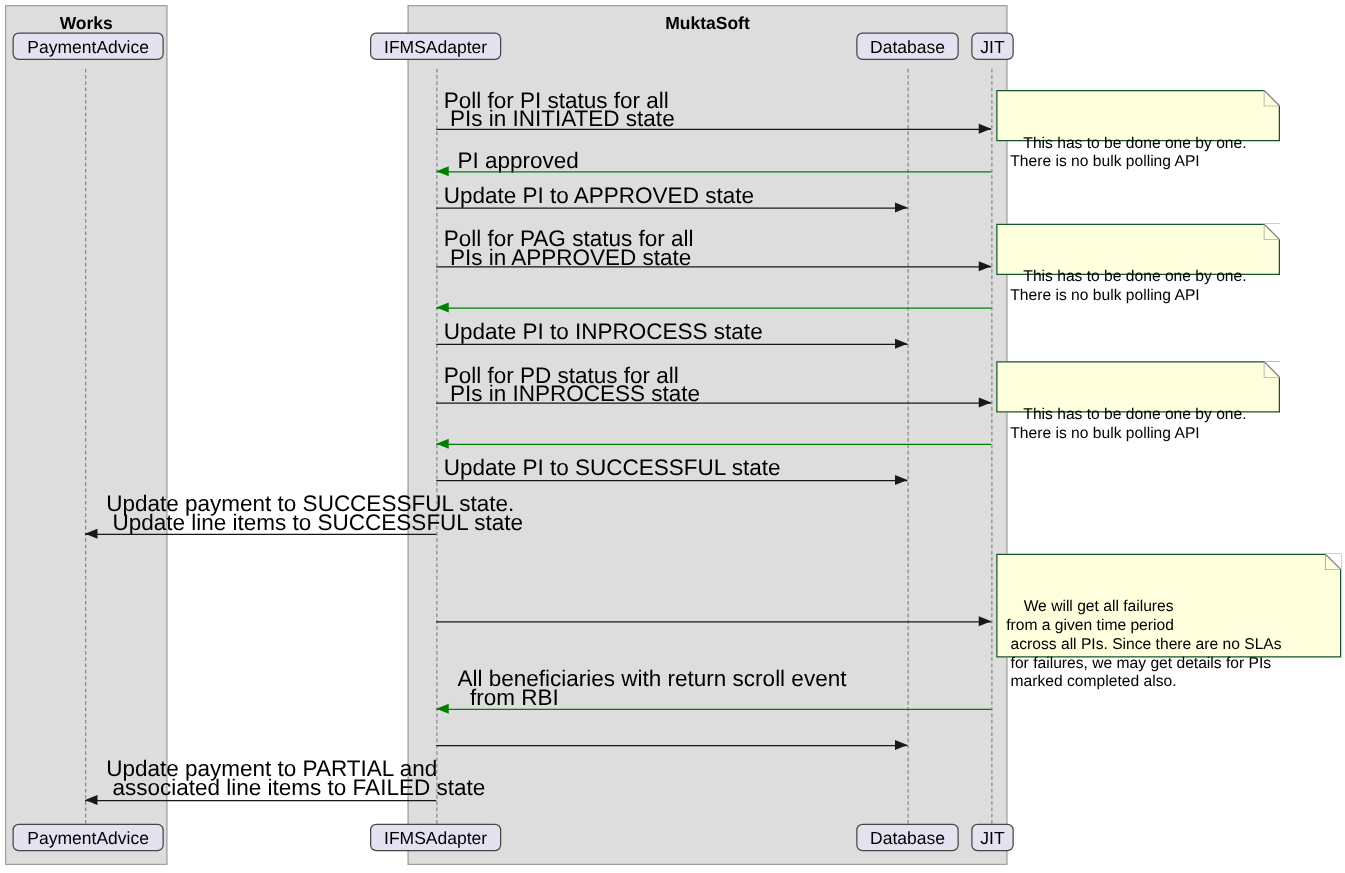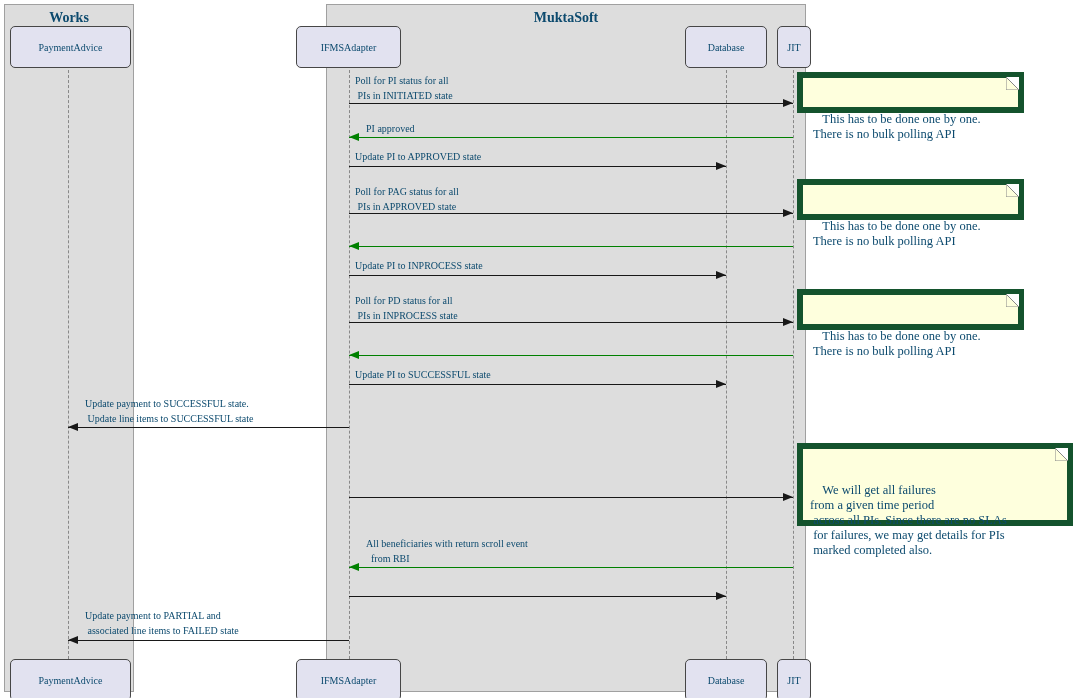--- a/index.html
+++ b/index.html
@@ -1,53 +1,53 @@
 <!DOCTYPE html>
 <html><head>
 <meta charset="utf-8">
 <style>
   html,body{margin:0;padding:0;background:#ffffff;}
   .canvas{
     position:relative;width:1076px;height:698px;background:#ffffff;
-    font-family:Liberation Serif, serif;color:#0c4a6e;
+    font-family:Liberation Sans, sans-serif;color:#000000;
     overflow:hidden;
   }
   .groupbox{
     position:absolute;top:4px;height:688px;background:#dddddd;
     border:1px solid #a0a0a0;box-sizing:border-box;z-index:0;
   }
   .groupbox-title{
     position:absolute;top:5px;left:0;width:100%;text-align:center;
     font-weight:bold;font-size:14px;z-index:1;
   }
   .participant{
-    position:absolute;height:42px;background:#e2e2f0;border:1px solid #464646;
+    position:absolute;height:22px;background:#e2e2f0;border:1px solid #464646;
     border-radius:5px;box-sizing:border-box;z-index:3;
     display:flex;align-items:center;justify-content:center;
-    font-size:10px;white-space:nowrap;
+    font-size:14px;white-space:nowrap;
   }
   .lifeline{
     position:absolute;top:55px;height:604px;width:0;
     border-left:1px dashed #888888;z-index:1;
   }
   .msg-label{
-    position:absolute;font-size:10px;line-height:15px;white-space:pre;z-index:2;
+    position:absolute;font-size:18px;line-height:15px;white-space:pre;z-index:2;
   }
   .msg-line{
     position:absolute;height:1px;z-index:2;
   }
   .line-black{background:#181818;}
   .line-green{background:#008000;}
   .ah{position:absolute;width:0;height:0;z-index:2;
       border-top:4px solid transparent;border-bottom:4px solid transparent;}
   .ah-r{border-left:10px solid #181818;}
   .ah-l{border-right:10px solid #181818;}
   .ah-green.ah-l{border-right-color:#008000;}
   .note{
-    position:absolute;background:#feffdd;border:6px solid #14532d;
+    position:absolute;background:#feffdd;border:1px solid #14532d;
     box-sizing:border-box;z-index:2;padding:4px 7px 0 7px;
     font-size:12.5px;line-height:15px;white-space:pre;
   }
   .note-fold{position:absolute;top:-1px;right:-1px;z-index:3;}
 </style>
 </head>
 <body>
 
 <div class="canvas">
 

